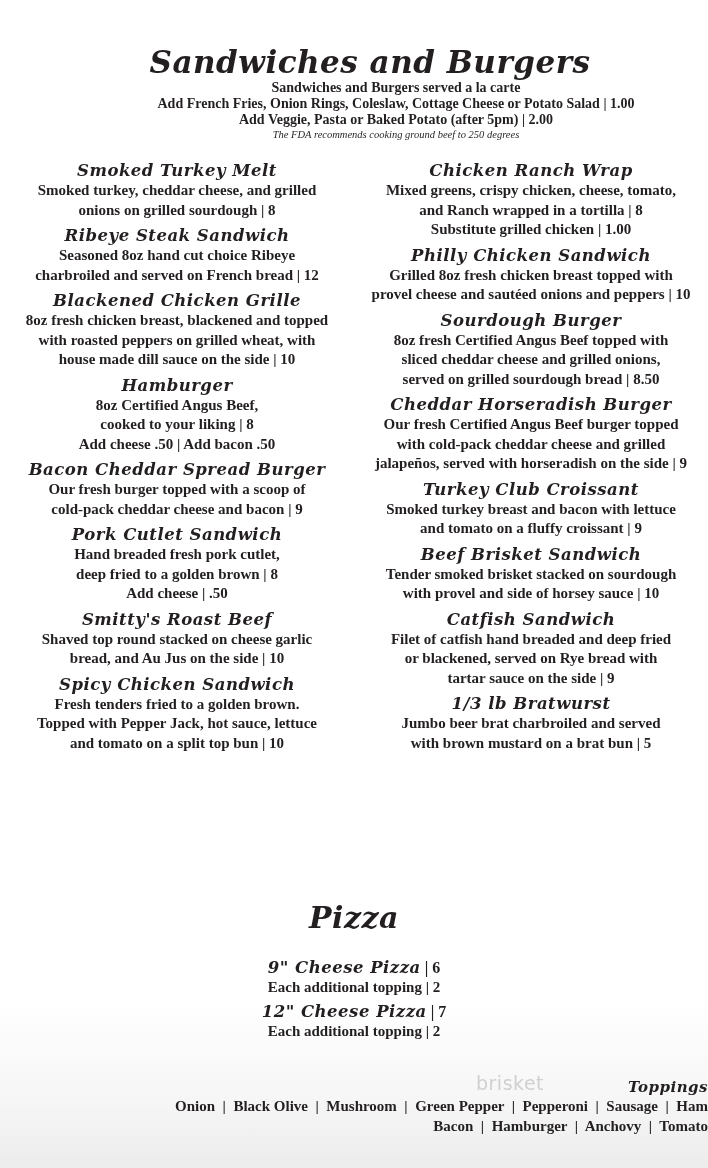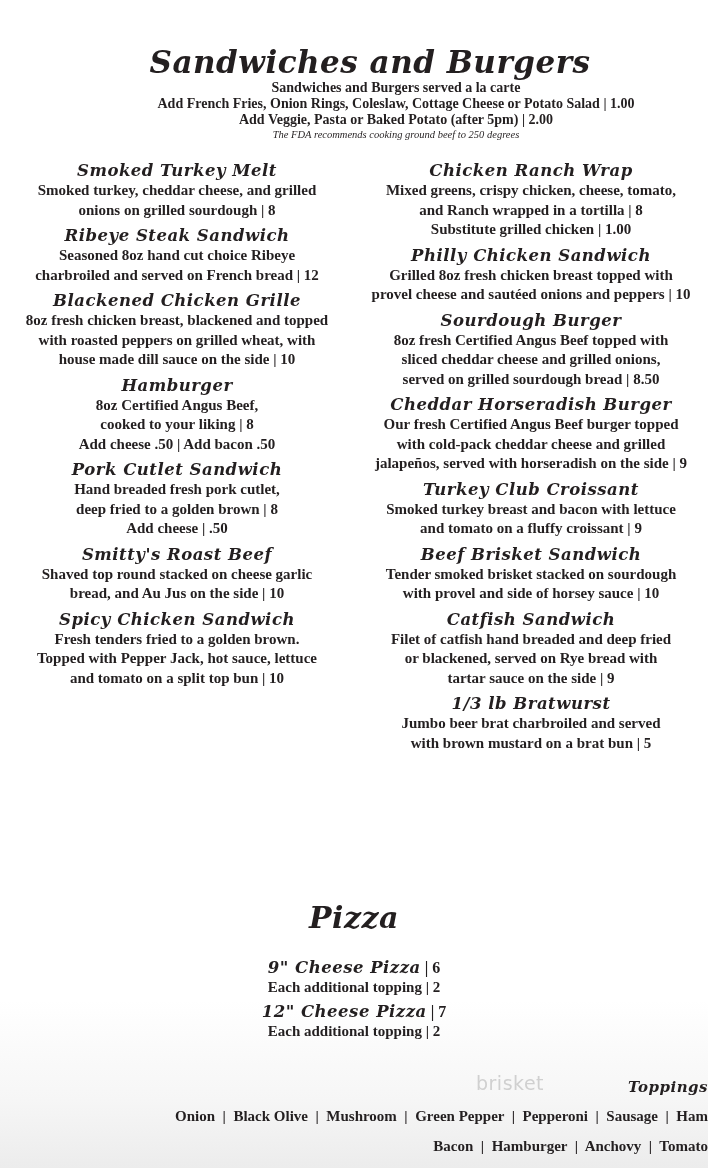--- a/index.html
+++ b/index.html
@@ -110,21 +110,20 @@
       text-align: right;
     }
     .toppings-title {
       font-size: 15px;
       line-height: 19px;
     }
     .toppings-line {
       font-size: 15px;
       line-height: 19.5px;
       font-weight: bold;
-      margin-top: 10px;
     }
     .watermark {
       position: absolute;
       top: 1072px;
       left: 476px;
       font-family: "DejaVu Sans", sans-serif;
       font-size: 19px;
       color: #d0d0d0;
       letter-spacing: 0.5px;
     }
@@ -158,20 +157,25 @@
 with roasted peppers on grilled wheat, with
 house made dill sauce on the side | 10</div>
   </div>
   <div class="item">
     <div class="item-name script">Hamburger</div>
     <div class="item-desc">8oz Certified Angus Beef,
 cooked to your liking | 8
 Add cheese .50 | Add bacon .50</div>
   </div>
   <div class="item">
+    <div class="item-name script">Bacon Cheddar Spread Burger</div>
+    <div class="item-desc">Our fresh burger topped with a scoop of
+cold-pack cheddar cheese and bacon | 9</div>
+  </div>
+  <div class="item">
     <div class="item-name script">Pork Cutlet Sandwich</div>
     <div class="item-desc">Hand breaded fresh pork cutlet,
 deep fried to a golden brown | 8
 Add cheese | .50</div>
   </div>
   <div class="item">
     <div class="item-name script">Smitty's Roast Beef</div>
     <div class="item-desc">Shaved top round stacked on cheese garlic
 bread, and Au Jus on the side | 10</div>
   </div>

